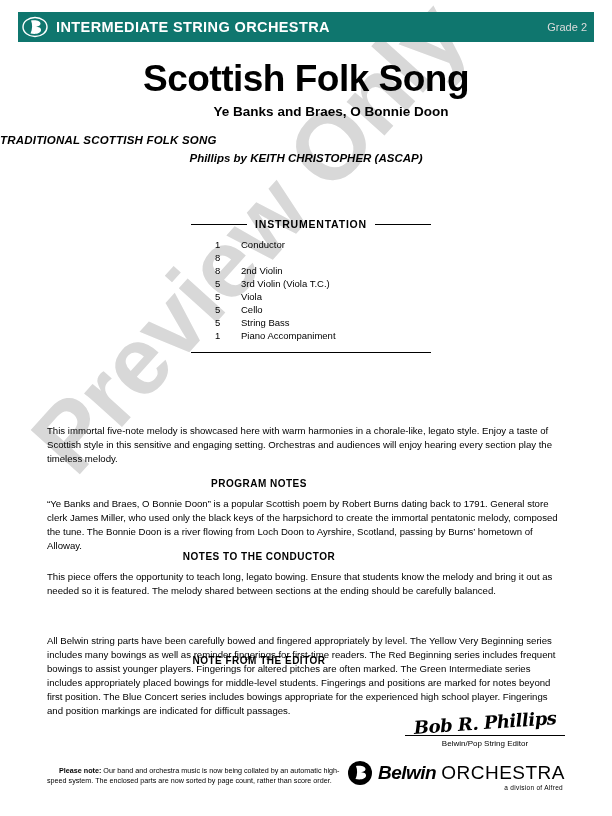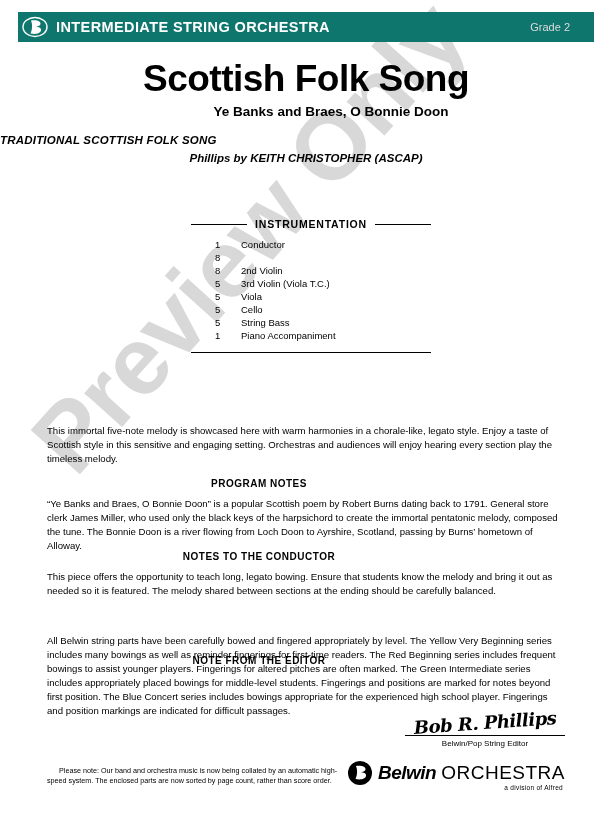--- a/index.html
+++ b/index.html
@@ -73,21 +73,21 @@
   .header-title {
     flex: 1 1 auto;
     font-size: 14.5px;
     font-weight: bold;
     letter-spacing: 0.4px;
     padding-left: 4px;
   }
   .header-grade {
     flex: 0 0 auto;
     font-size: 11px;
-    padding-right: 24px;
+    padding-right: 7px;
     color: #dcdcdc;
   }
 
   
   .content {
     position: relative;
     z-index: 8;
   }
   .title {
     position: absolute;
@@ -225,21 +225,21 @@
 
   
   .footer-note {
     position: absolute;
     left: 47px;
     top: 766px;
     width: 300px;
     font-size: 7.2px;
     line-height: 10px;
   }
-  .footer-note b { font-weight: normal; padding-left: 12px; }
+  .footer-note b { font-weight: bold; padding-left: 12px; }
 
   .footer-logo {
     position: absolute;
     right: 47px;
     top: 760px;
     width: 200px;
     text-align: right;
   }
   .belwin-row {
     display: flex;

